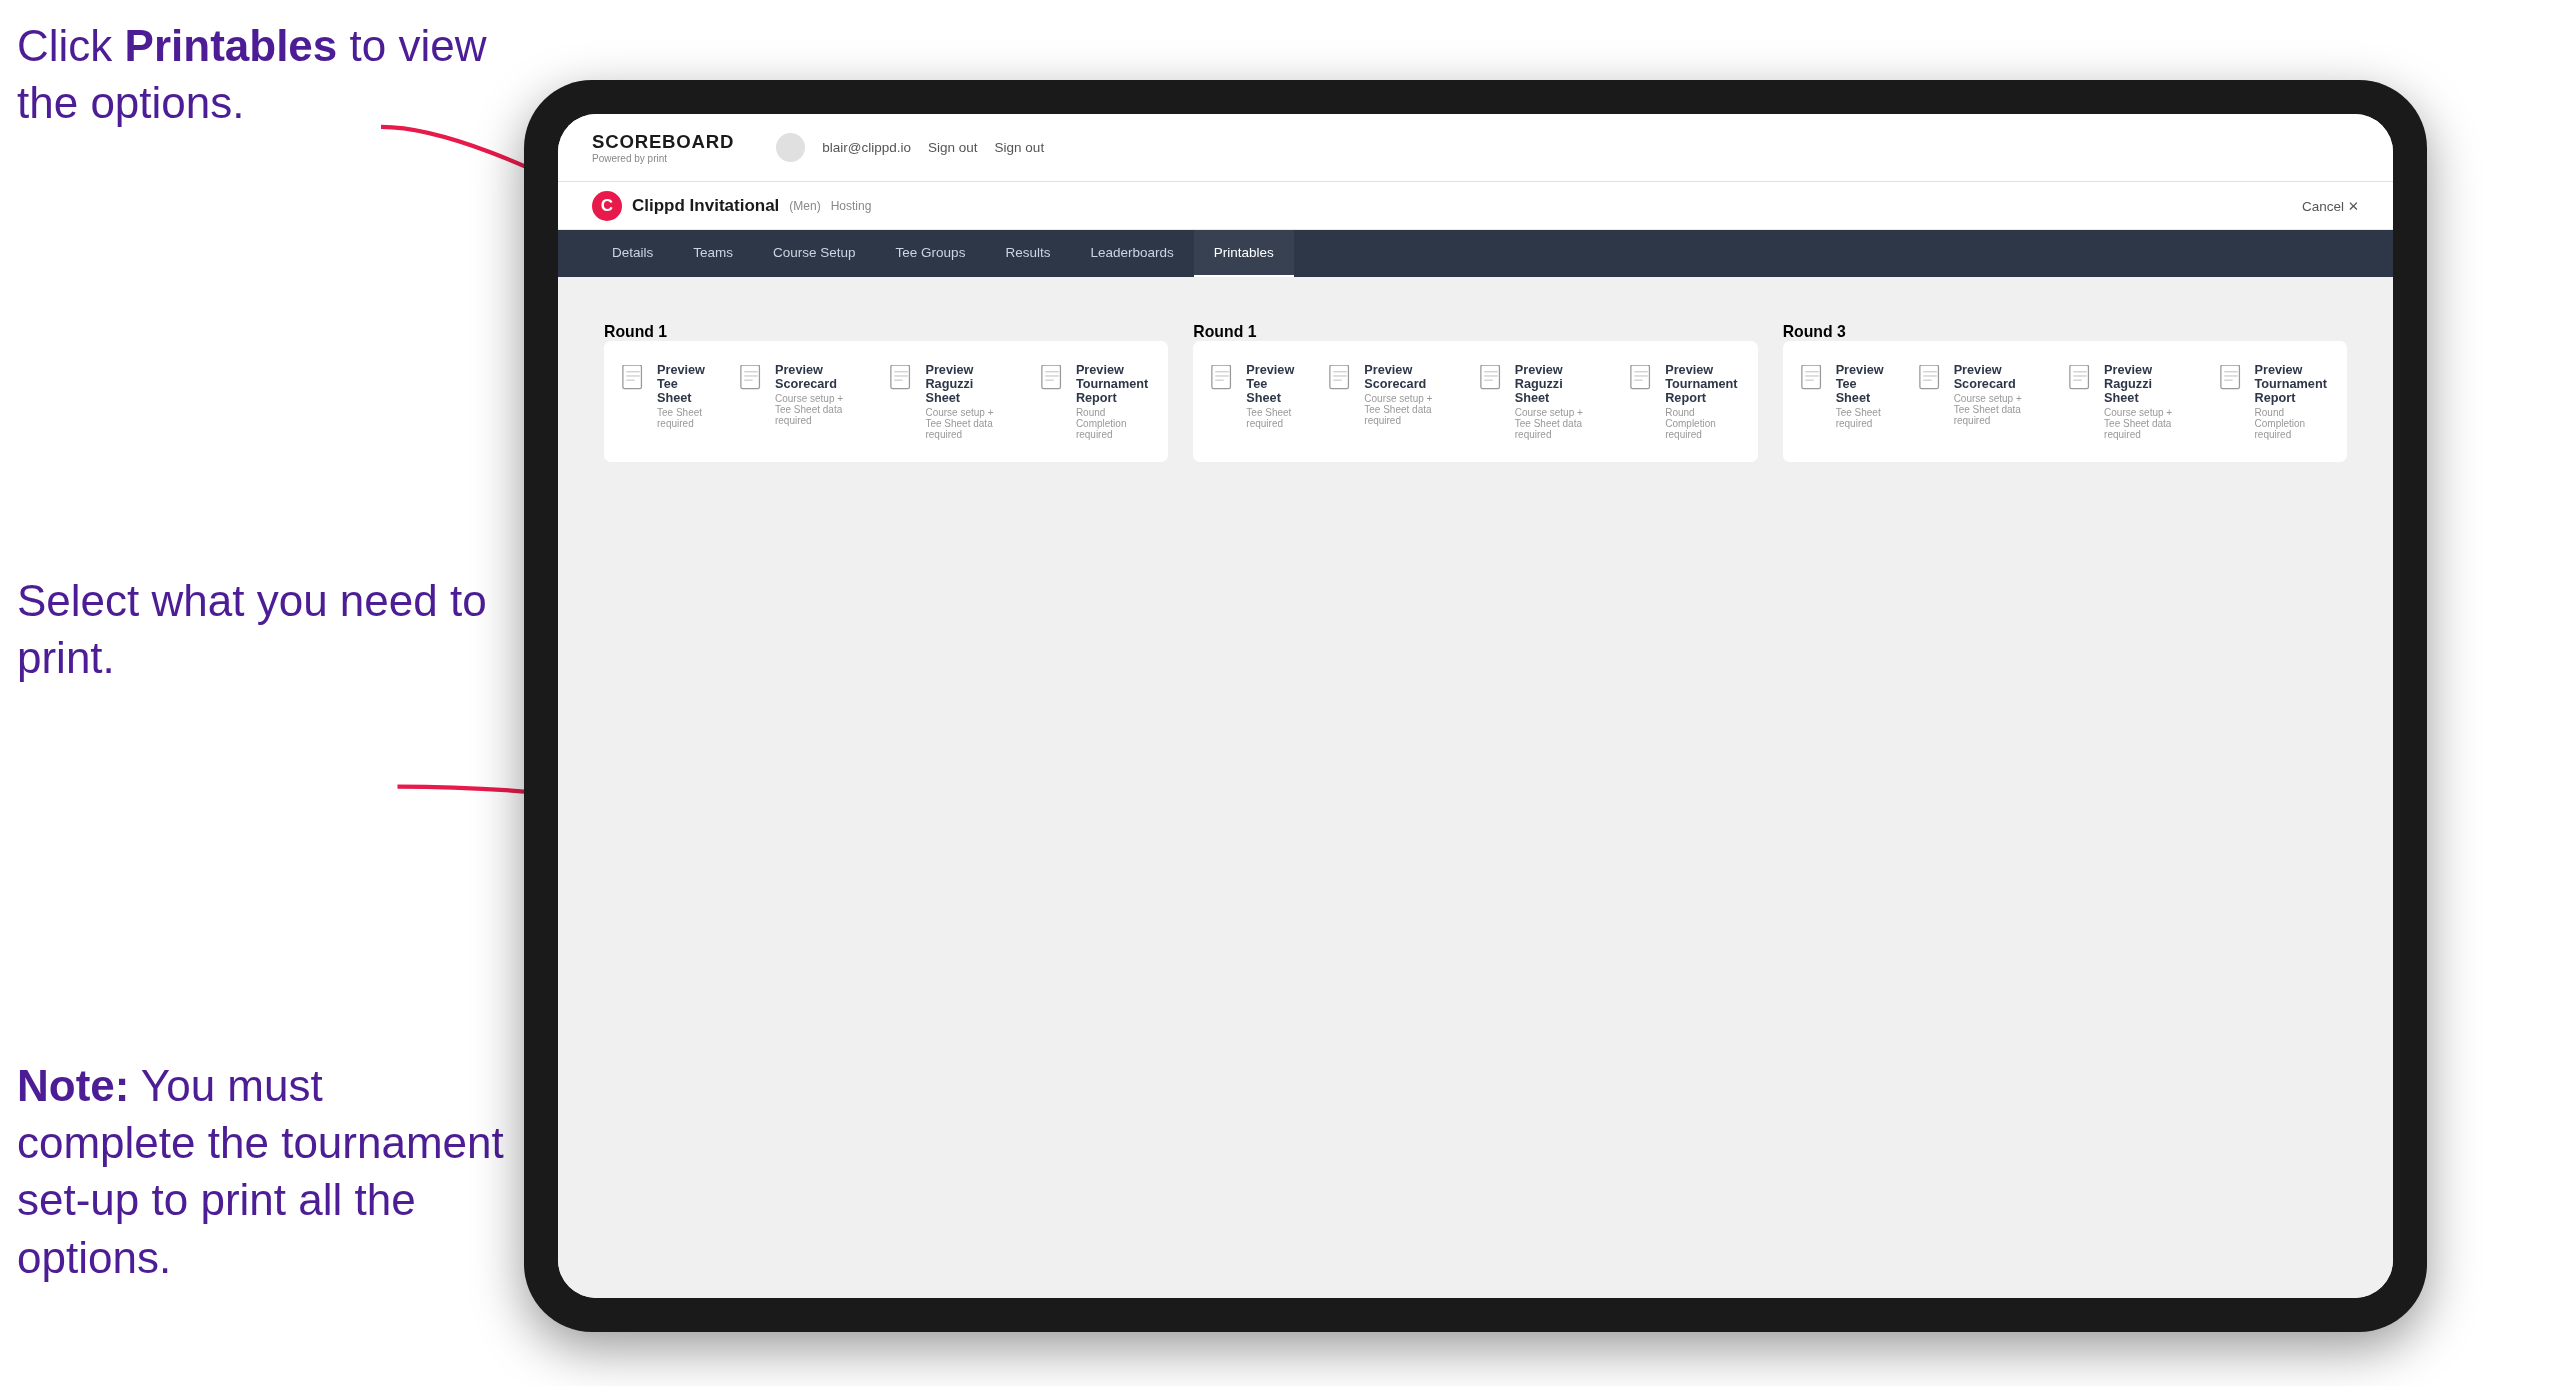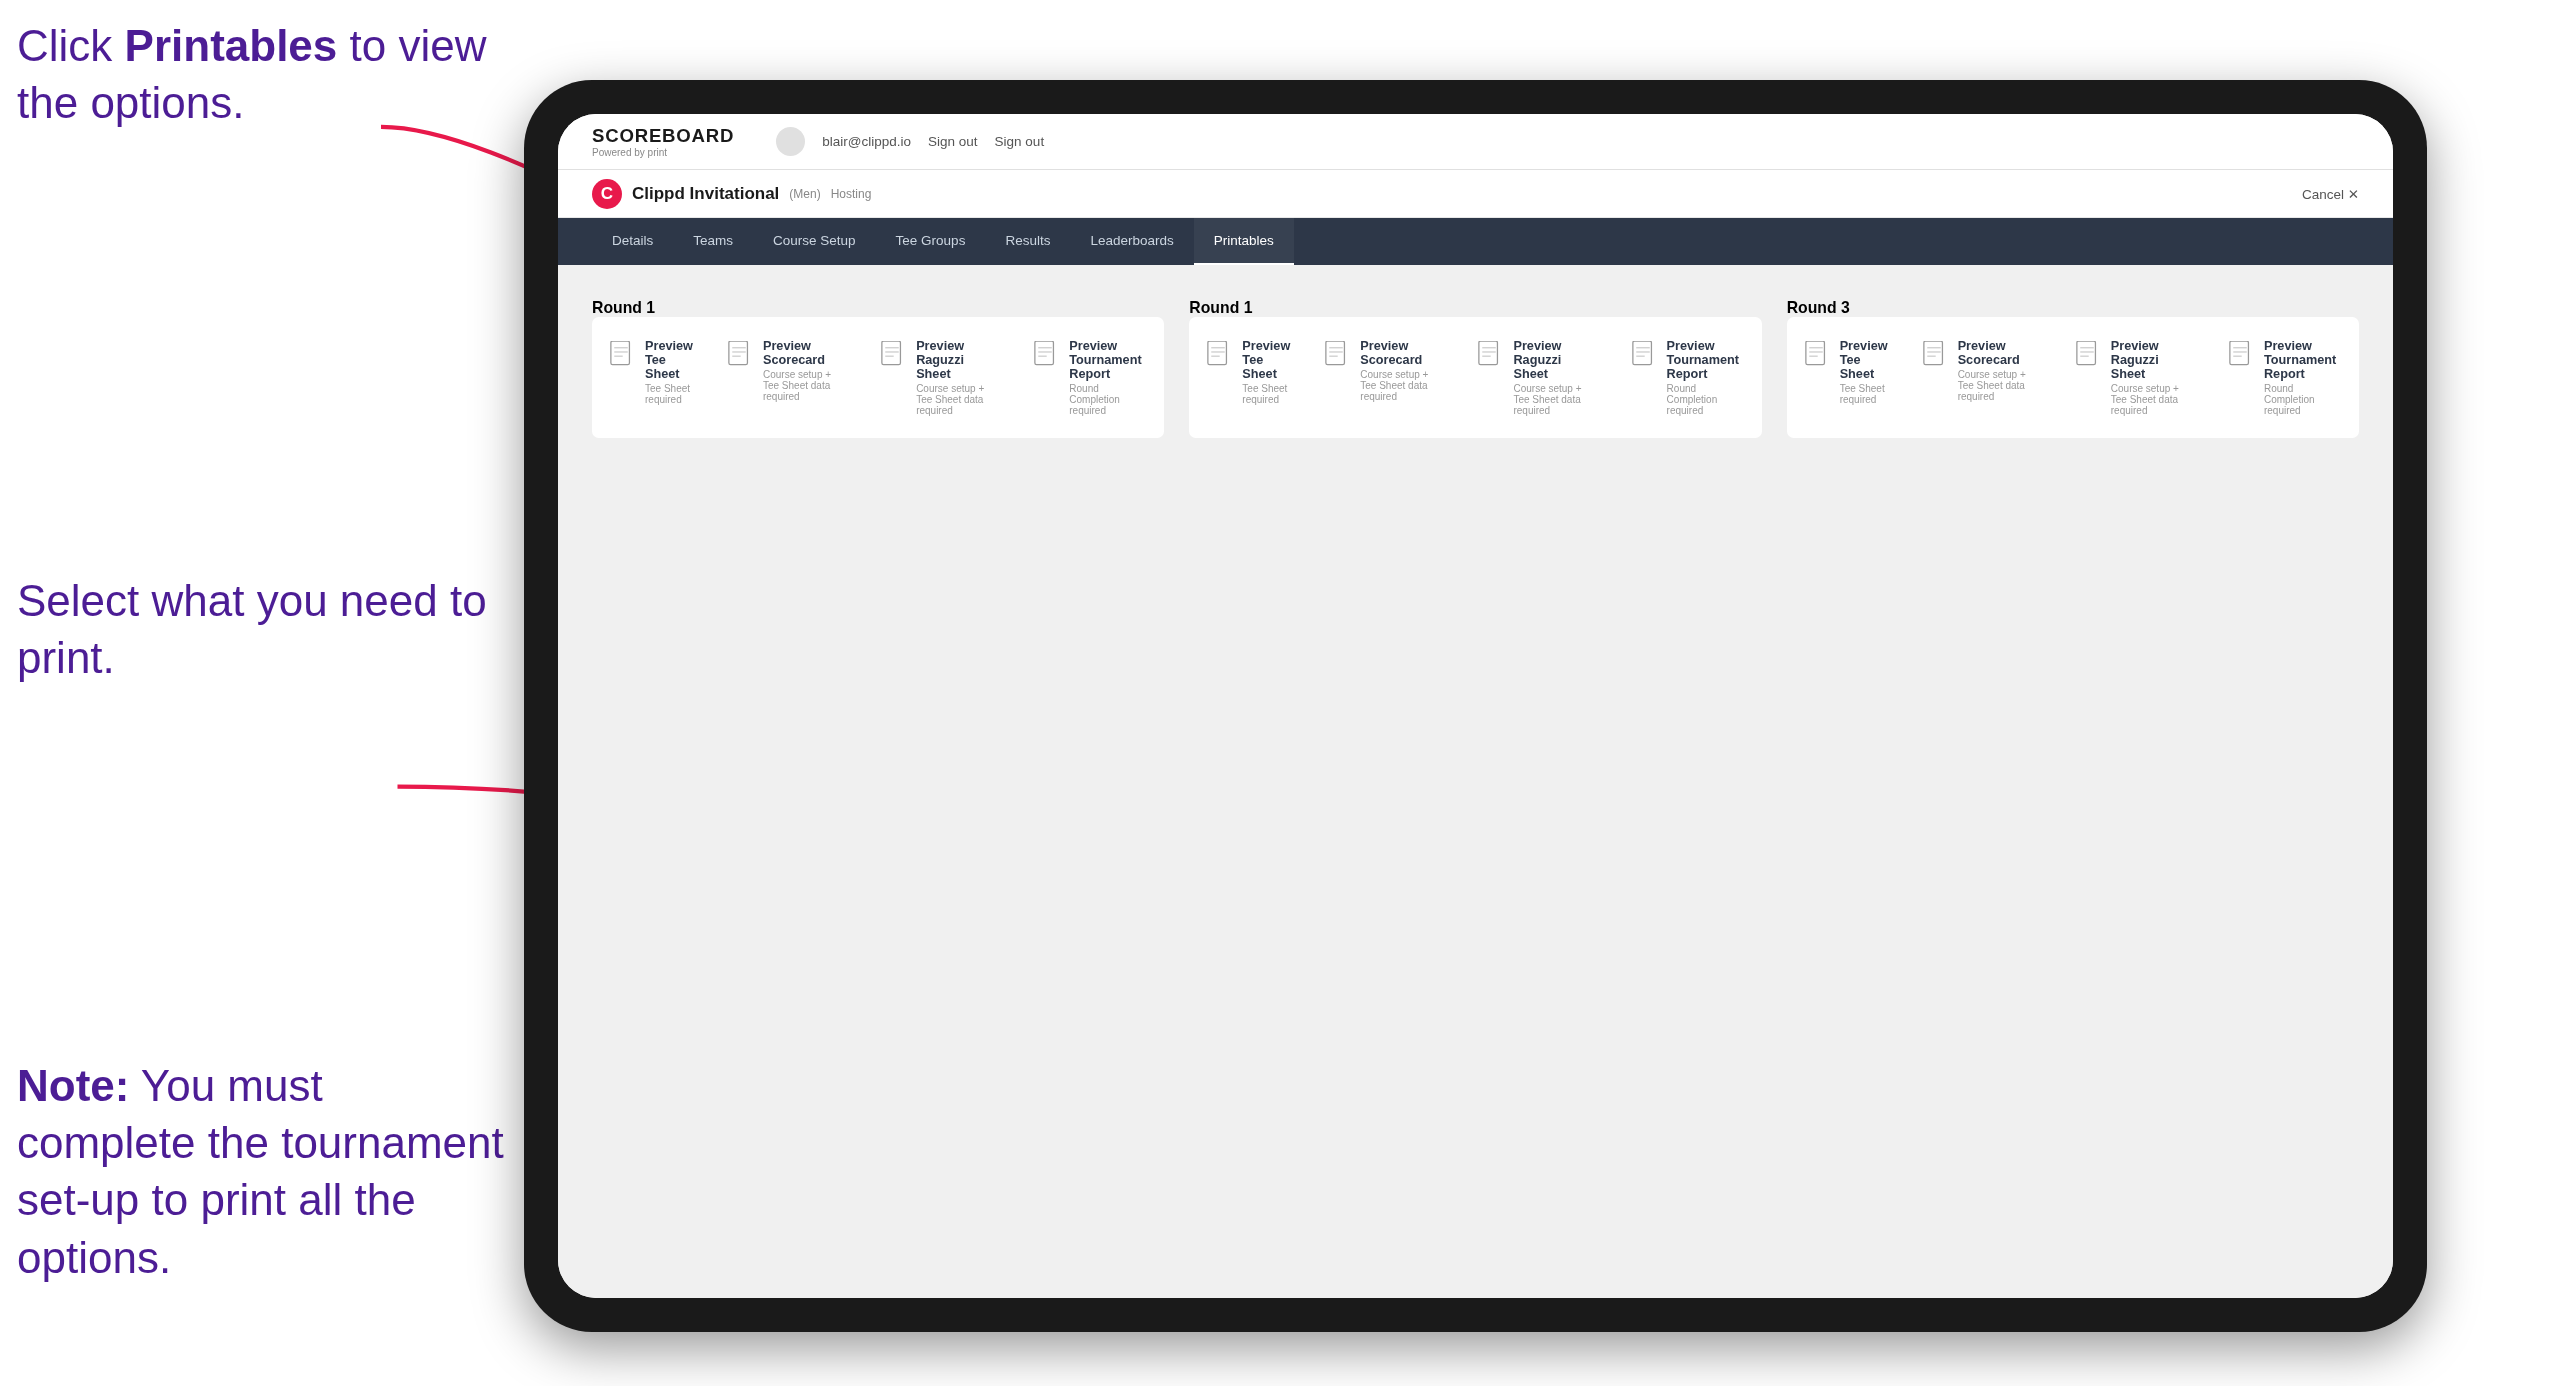--- a/index.html
+++ b/index.html
@@ -62,21 +62,21 @@
       flex-direction: column;
     }
 
     
     .top-nav {
       background: #ffffff;
       border-bottom: 0.8px solid #e0e0e0;
       padding: 0 34px;
       display: flex;
       align-items: center;
-      height: 56px;
+      height: 68px;
       flex-shrink: 0;
     }
 
     .logo-area {
       display: flex;
       flex-direction: column;
       margin-right: 42px;
     }
 
     .logo-scoreboard {
@@ -186,21 +186,21 @@
     .sub-nav-item.active {
       color: #ffffff;
       border-bottom: 2.5px solid #ffffff;
       background: rgba(255,255,255,0.05);
     }
 
     
     .content-area {
       flex: 1;
       background: #f0f0f0;
-      padding: 34px;
+      padding: 46px;
       overflow: hidden;
     }
 
     .rounds-grid {
       display: grid;
       grid-template-columns: repeat(3, 1fr);
       gap: 25px;
     }
 
     .round-card {

